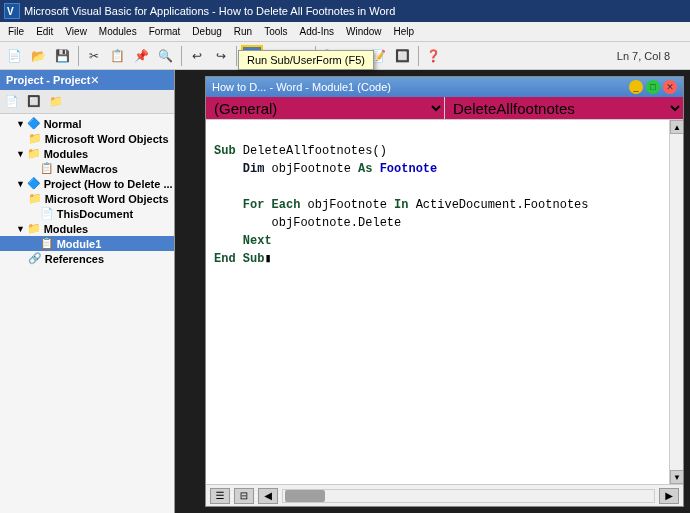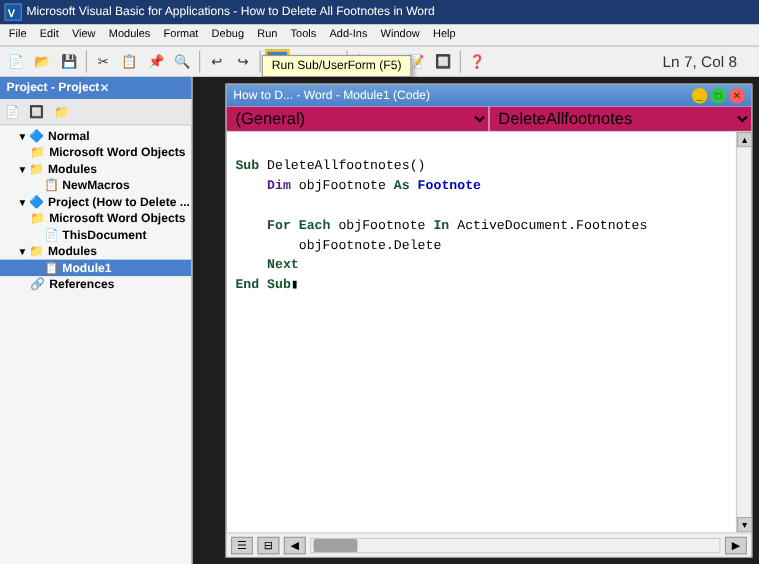--- a/index.html
+++ b/index.html
@@ -90,21 +90,21 @@
       margin: 0 2px;
     }
     .toolbar-run-btn {
       background: #4a7fcb;
       color: white;
       border: 1px solid #2a5fa0;
     }
     .status-text {
       position: absolute;
       right: 20px;
-      font-size: 14px;
+      font-size: 11px;
       color: #333;
     }
 
     
     #tooltip {
       position: absolute;
       top: 50px;
       left: 238px;
       background: #ffffcc;
       border: 1px solid #999;
@@ -266,21 +266,21 @@
       overflow: auto;
       padding: 4px 8px;
       font-family: 'Courier New', Courier, monospace;
       font-size: 12px;
       color: #000;
       white-space: pre;
       line-height: 1.5;
     }
 
     .kw { color: #14532d; font-weight: bold; }
-    .dim-kw { color: #4c1d95; font-weight: bold; }
+    .dim-kw { color: #0f172a; font-weight: bold; }
     .type-kw { color: #0000bb; font-weight: bold; }
 
     #code-scrollbar-v {
       width: 14px;
       background: #f0f0f0;
       border-left: 1px solid #ccc;
       display: flex;
       flex-direction: column;
     }
     .scroll-arrow {

